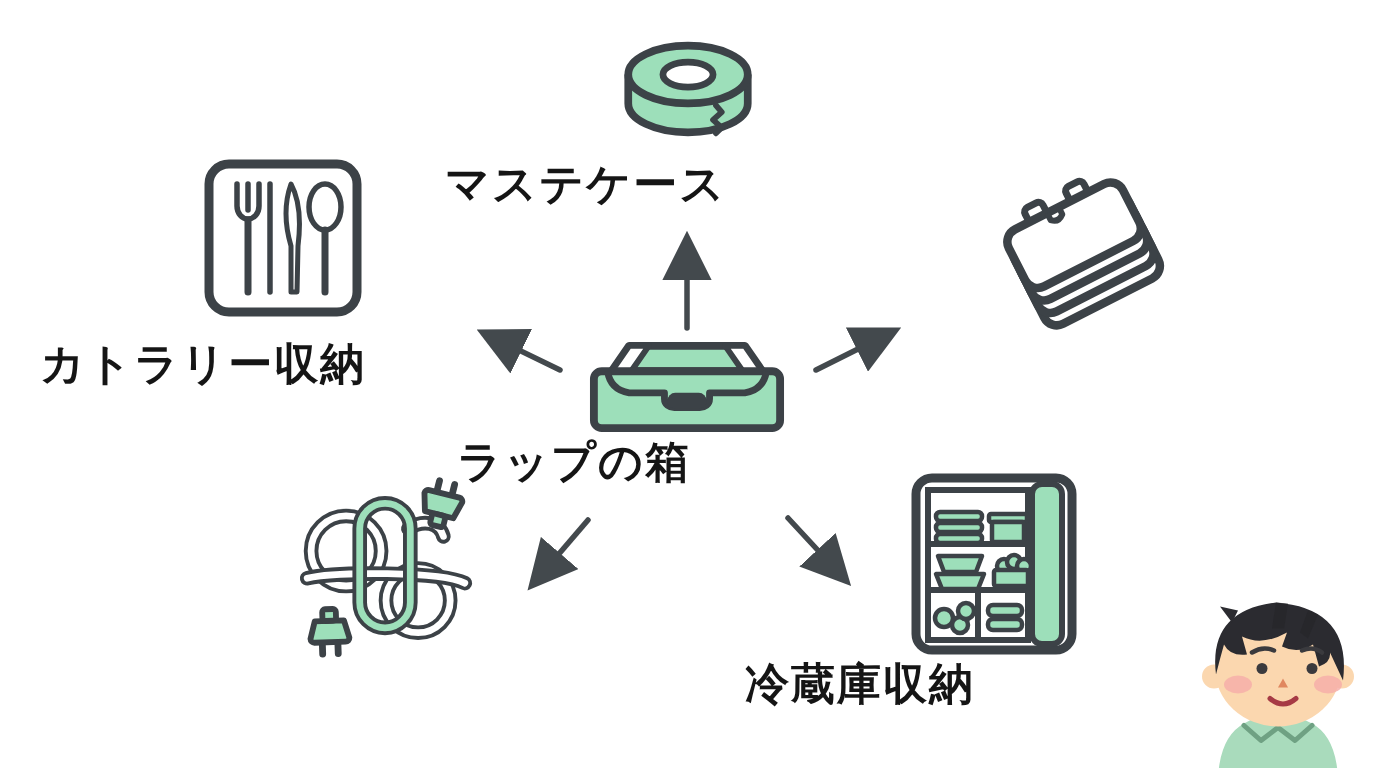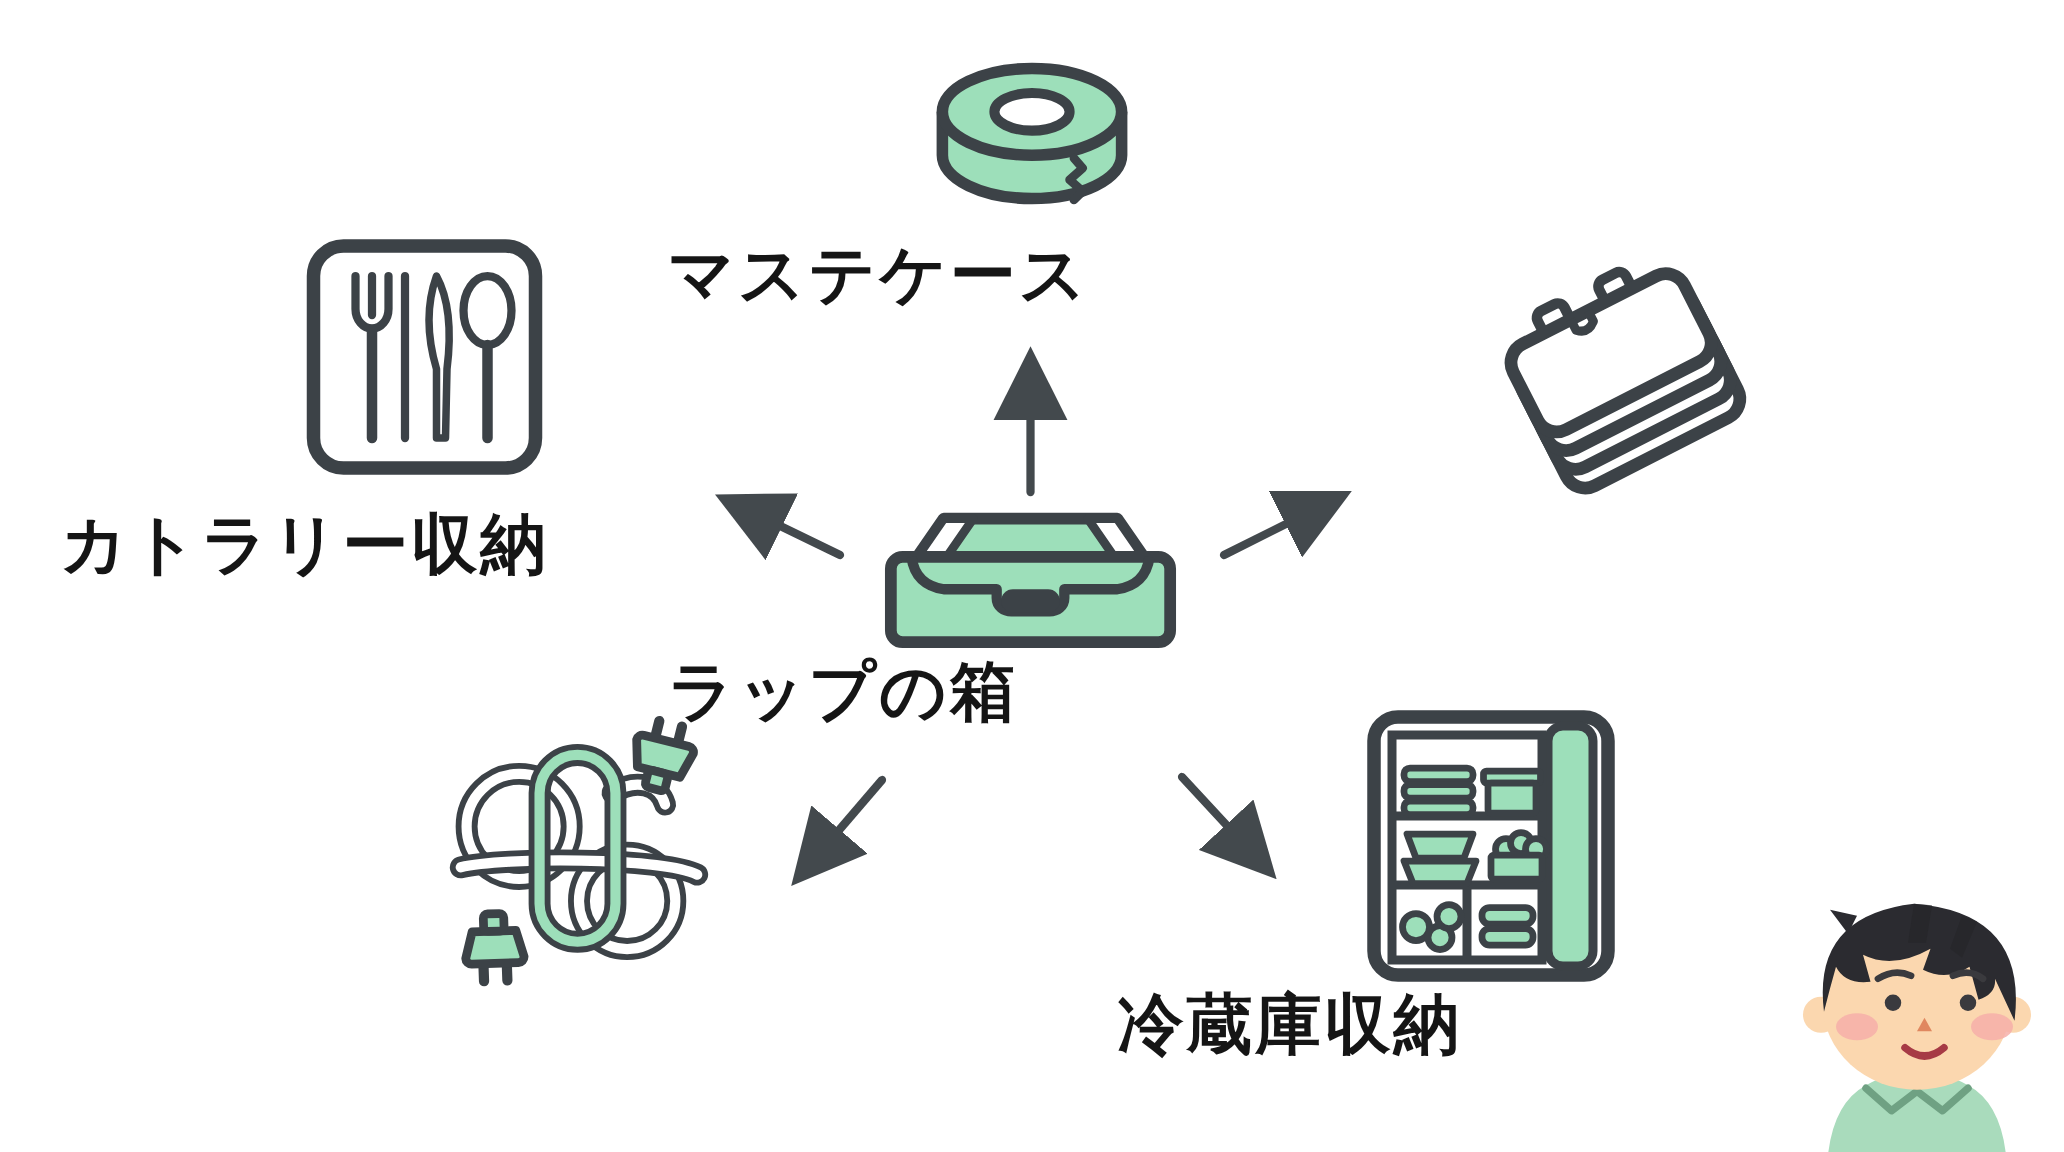--- a/index.html
+++ b/index.html
@@ -8,21 +8,21 @@
     font-family:"Liberation Sans","DejaVu Sans",sans-serif;
   }
   .label{
     position:absolute;width:500px;font-weight:800;font-size:44px;
     letter-spacing:2px;color:#151515;white-space:nowrap;line-height:1.1;
   }
   .icon{position:absolute;overflow:visible;}
   .lbl-top{left:445px;top:160px;}
   .lbl-left{left:40px;top:340px;}
   .lbl-right{left:830px;top:340px;}
-  .lbl-center{left:445px;top:438px;}
+  .lbl-center{left:457px;top:438px;}
   .lbl-bl{left:150px;top:660px;}
   .lbl-br{left:745px;top:660px;}
   .ic-tape{left:610px;top:36px;width:156px;height:106px;}
   .ic-cutlery{left:203px;top:158px;width:160px;height:160px;}
   .ic-bags{left:983px;top:172px;width:195px;height:155px;}
   .ic-box{left:573px;top:336px;width:228px;height:98px;}
   .ic-cord{left:293px;top:478px;width:185px;height:180px;}
   .ic-fridge{left:908px;top:472px;width:172px;height:185px;}
   .ic-face{left:1180px;top:586px;width:196px;height:190px;}
   .arrows{position:absolute;left:0;top:0;width:1376px;height:768px;}

